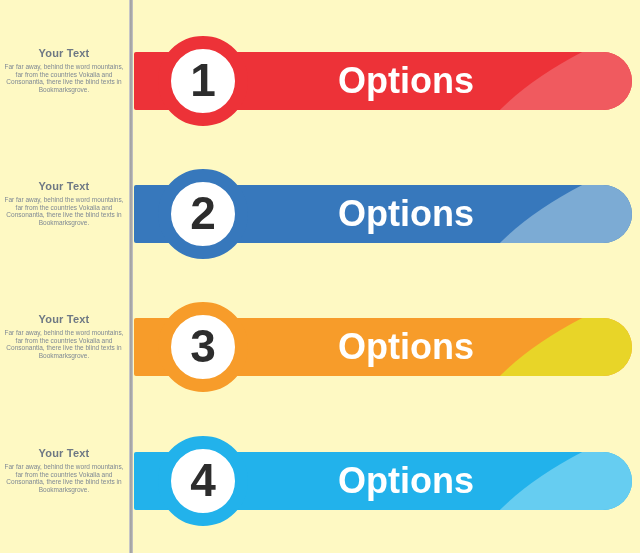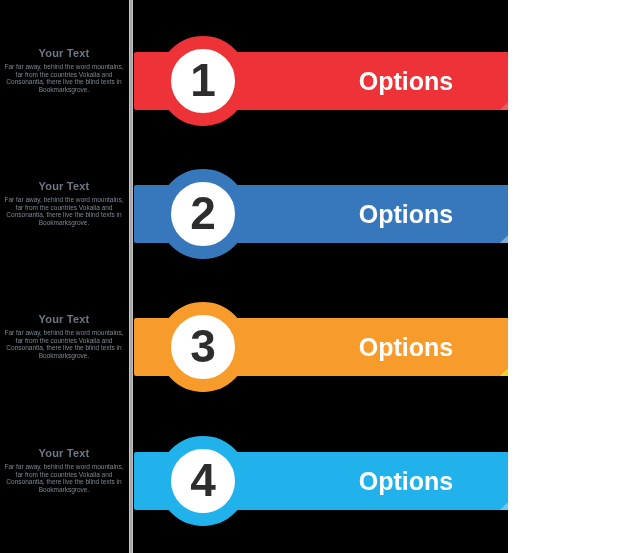--- a/index.html
+++ b/index.html
@@ -1,19 +1,19 @@
 <!DOCTYPE html>
 <html><head>
 <meta charset="utf-8">
 <style>
   html,body{margin:0;padding:0;background:#ffffff;}
   .canvas{
     position:relative;
-    width:508px;height:553px;
-    background:#000000;
+    width:640px;height:553px;
+    background:#fef9c3;
     overflow:hidden;
     font-family:"Liberation Sans", sans-serif;
   }
   .vline{
     position:absolute;
     left:129px;top:0;
     width:4px;height:553px;
     background:linear-gradient(90deg,#d8d8d8 0%,#9a9a9a 45%,#c9c9c9 100%);
   }
   .row{position:absolute;left:0;width:640px;height:92px;}
@@ -37,21 +37,21 @@
     left:134px;top:16px;
     width:498px;height:58px;
     border-radius:2px 29px 29px 2px;
     overflow:hidden;
   }
   .swoosh{position:absolute;right:0;top:0;width:498px;height:58px;display:block;}
   .bar-label{
     position:absolute;left:272px;top:0;height:58px;
     transform:translateX(-50%);
     display:flex;align-items:center;
-    font-size:25px;font-weight:bold;
+    font-size:36px;font-weight:bold;
     white-space:nowrap;
   }
   
   .badge{
     position:absolute;
     left:158px;top:0;
     width:64px;height:64px;
     background:#ffffff;
     border:13px solid #000;
     border-radius:50%;

